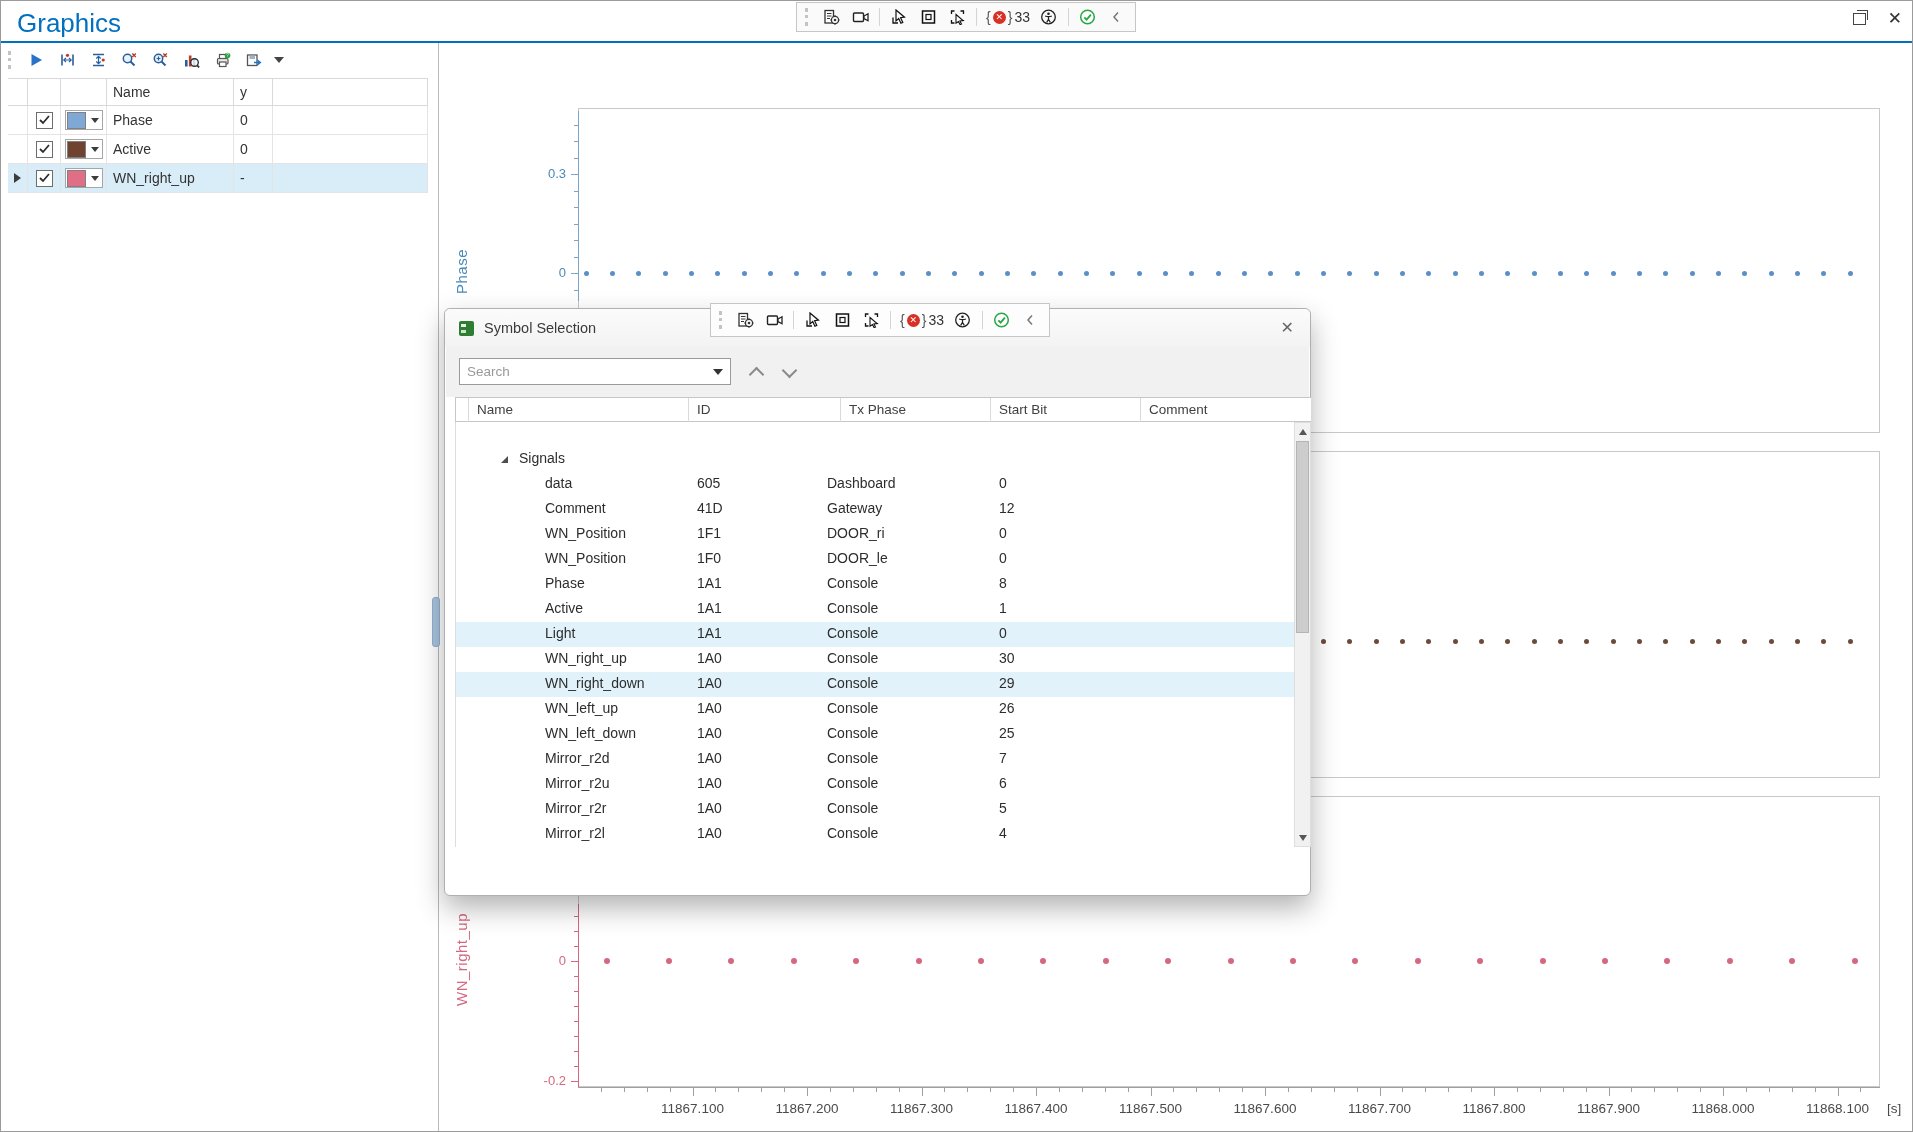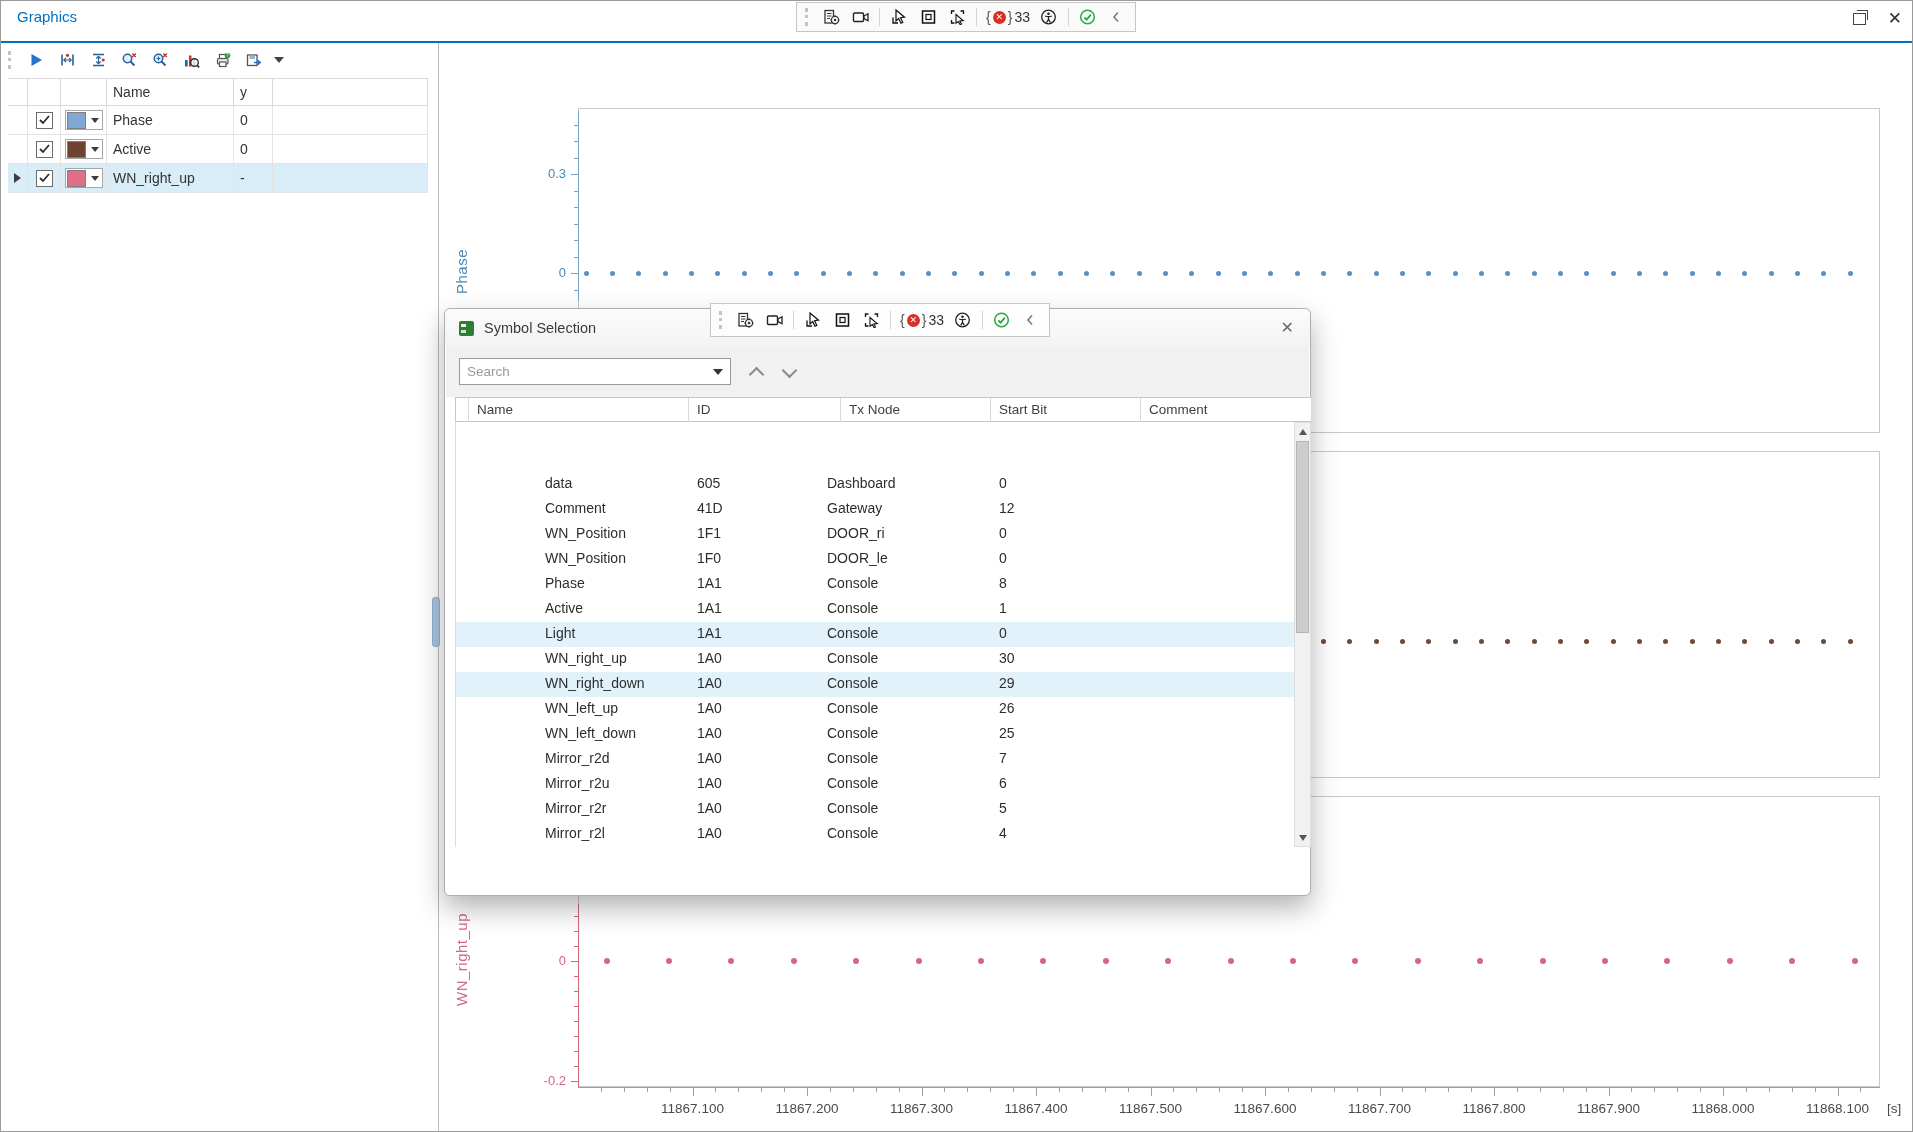--- a/index.html
+++ b/index.html
@@ -1,21 +1,21 @@
 <!DOCTYPE html>
 <html><head>
 <meta charset="utf-8">
 <style>
   html,body{margin:0;padding:0;background:#9aa2ab;}
   .app{position:relative;width:1913px;height:1132px;background:#fff;overflow:hidden;
        font-family:"Liberation Sans","DejaVu Sans",sans-serif;color:#333;cursor:default;
        border:1px solid #9b9b9b;box-sizing:border-box;}
   
   .titlebar{position:absolute;left:0;top:0;right:0;height:40px;background:#fff;border-bottom:2px solid #0070c0;}
-  .win-title{position:absolute;left:16px;top:7px;font-size:15px;color:#0070c0;}
+  .win-title{position:absolute;left:16px;top:7px;font-size:26px;color:#0070c0;}
   .win-controls{position:absolute;right:10px;top:9px;display:flex;gap:22px;align-items:center;}
   .restore-glyph{width:11px;height:10px;border:1px solid #444;position:relative;background:#fff;}
   .restore-glyph:before{content:"";position:absolute;left:3px;top:-4px;width:10px;height:9px;border:1px solid #444;border-bottom:none;border-left:none;}
   .close-glyph{font-size:17px;color:#333;line-height:1;}
   
   .toolbar-float{position:absolute;height:28px;background:#fafafa;border:1px solid #c6c6c6;
       display:flex;align-items:center;padding:0 8px;gap:9px;z-index:40;}
   #top-float{left:795px;top:1px;}
   #dlg-float{left:709px;top:302px;height:32px;z-index:70;background:#fdfdfd;}
   .grip{width:3px;height:18px;border-left:3px dotted #c3c3c3;margin-right:1px;}
@@ -567,26 +567,30 @@
         </div>
       <div class="combo-btn" style="left:330px;">
           <span class="chev down"></span>
         </div>
     </div>
 
     <div class="dlg-table-hdr">
       <div class="hcell" style="left:0;width:13px;padding-left:0;"></div>
       <div class="hcell" style="left:13px;width:220px;">Name</div>
       <div class="hcell" style="left:233px;width:152px;">ID</div>
-      <div class="hcell" style="left:385px;width:150px;">Tx Node</div>
+      <div class="hcell" style="left:385px;width:150px;">Tx Phase</div>
       <div class="hcell" style="left:535px;width:150px;">Start Bit</div>
       <div class="hcell" style="left:685px;width:154px;border-right:none;">Comment</div>
     </div>
 
     <div class="dlg-body" id="tree-rows">
+        <div class="trow" style="top: 25px;">
+          <span class="tri-exp" style="left:45px"></span>
+          <span class="tname" style="left:63px">Signals</span>
+        </div>
         <div class="trow" style="top: 50px; text-decoration: underline;">
           <span class="tname" style="left:89px">data</span>
           <span class="tid">605</span>
           <span class="ttx">Dashboard</span>
           <span class="tbit">0</span>
         </div>
         <div class="trow" style="top: 75px;">
           <span class="tname" style="left:89px">Comment</span>
           <span class="tid">41D</span>
           <span class="ttx">Gateway</span>

